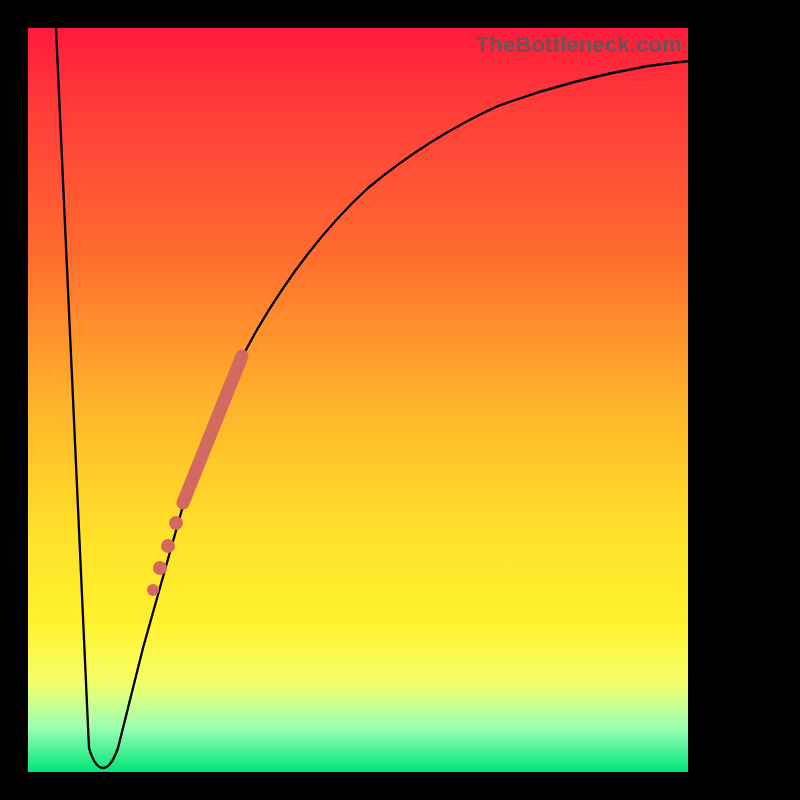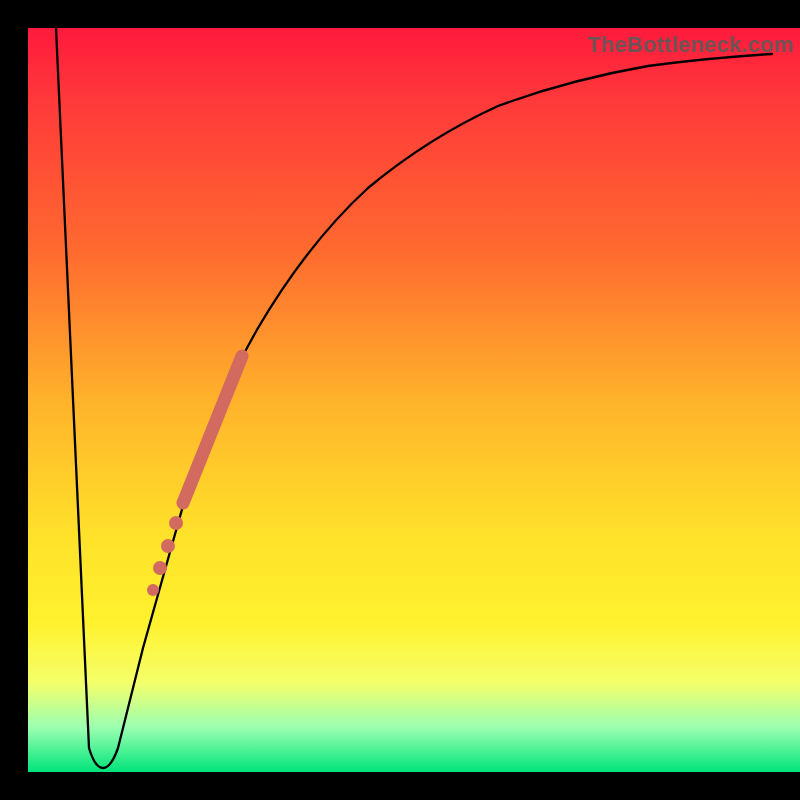--- a/index.html
+++ b/index.html
@@ -14,21 +14,21 @@
   .frame {
     position: relative;
     width: 800px;
     height: 800px;
     background: #000;
   }
   .plot-area {
     position: absolute;
     left: 28px;
     top: 28px;
-    width: 772px;
+    width: 660px;
     height: 744px;
     
     background: linear-gradient(
       to bottom,
       #ff1a3c 0%,
       #ff3a3a 10%,
       #ff6a2f 30%,
       #ffb22b 50%,
       #ffe12a 68%,
       #fff22e 80%,

